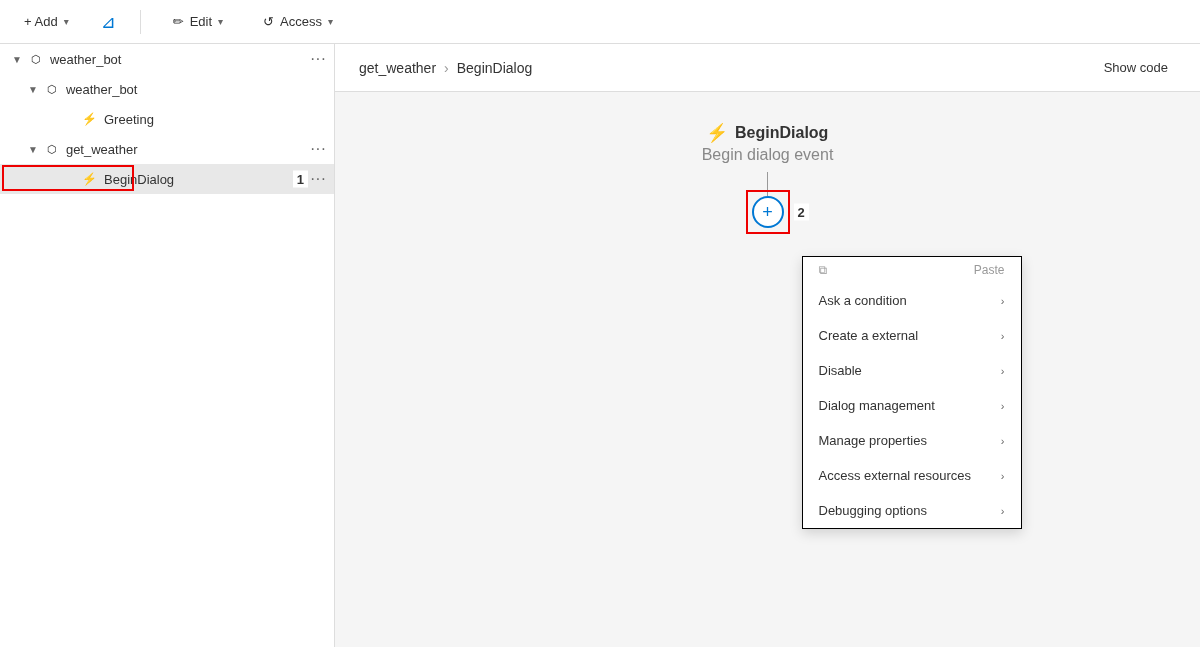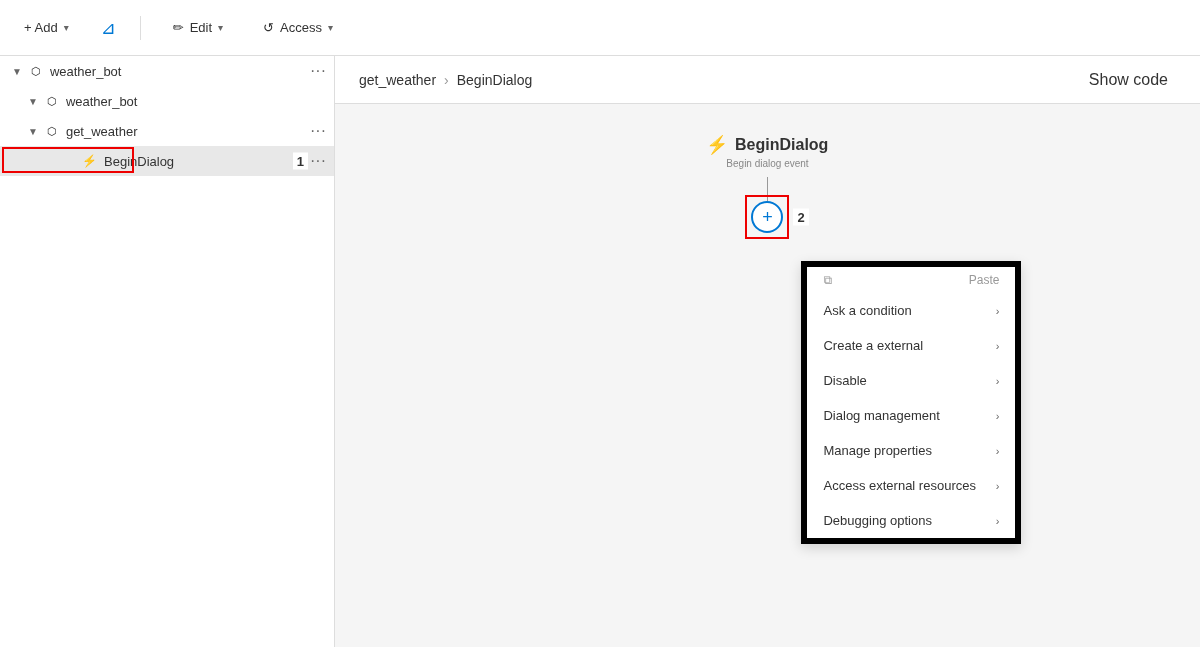--- a/index.html
+++ b/index.html
@@ -1,20 +1,20 @@
 <!DOCTYPE html>
 <html><head>
   <meta charset="utf-8">
   <style>
     * { margin: 0; padding: 0; box-sizing: border-box; }
     body { font-family: 'Segoe UI', Arial, sans-serif; font-size: 13px; background: #fff; width: 1200px; height: 647px; overflow: hidden; display: flex; flex-direction: column; }
 
     
     .toolbar {
-      height: 56px;
+      height: 44px;
       border-bottom: 1px solid #ddd;
       display: flex;
       align-items: center;
       padding: 0 16px;
       gap: 24px;
       background: #fff;
     }
     .toolbar-btn {
       display: flex;
       align-items: center;
@@ -69,21 +69,21 @@
     }
     .breadcrumb {
       display: flex;
       align-items: center;
       gap: 8px;
       font-size: 14px;
       color: #333;
     }
     .breadcrumb-sep { color: #999; }
     .show-code-btn {
-      font-size: 16px;
+      font-size: 13px;
       color: #333;
       cursor: pointer;
       padding: 4px 8px;
     }
 
     
     .canvas {
       position: relative;
       width: 100%;
       height: calc(100% - 48px);
@@ -108,21 +108,21 @@
     }
     .node-title {
       display: flex;
       align-items: center;
       gap: 6px;
       font-size: 16px;
       font-weight: 600;
       color: #333;
     }
     .node-subtitle {
-      font-size: 10px;
+      font-size: 16px;
       color: #888;
       margin-top: 2px;
     }
     .node-connector-line {
       width: 1px;
       height: 24px;
       background: #999;
     }
 
     
@@ -166,21 +166,21 @@
       background: white;
       padding: 1px 4px;
     }
 
     
     .dropdown-menu {
       position: absolute;
       top: 60px;
       left: 50px;
       background: #fff;
-      border: 6px solid #000000;
+      border: 1px solid #000000;
       box-shadow: 0 4px 12px rgba(0,0,0,0.15);
       width: 220px;
       z-index: 100;
     }
     .dropdown-item {
       display: flex;
       align-items: center;
       justify-content: space-between;
       padding: 10px 16px;
       cursor: pointer;
@@ -309,20 +309,25 @@
       <span>weather_bot</span>
       <span class="more-btn">···</span>
     </div>
 
     <div class="sidebar-item">
       <span class="tree-expand indent-1">▼</span>
       <span class="item-icon dialog-tree-icon"></span>
       <span>weather_bot</span>
     </div>
 
+    <div class="sidebar-item">
+      <span class="indent-2" style="display:inline-block;width:32px;"></span>
+      <span class="item-icon lightning-icon"></span>
+      <span>Greeting</span>
+    </div>
 
 
     <div class="sidebar-item">
       <span class="tree-expand indent-1">▼</span>
       <span class="item-icon dialog-tree-icon"></span>
       <span>get_weather</span>
       <span class="more-btn">···</span>
     </div>
 
     <div class="sidebar-item selected sidebar-begin-dialog">

